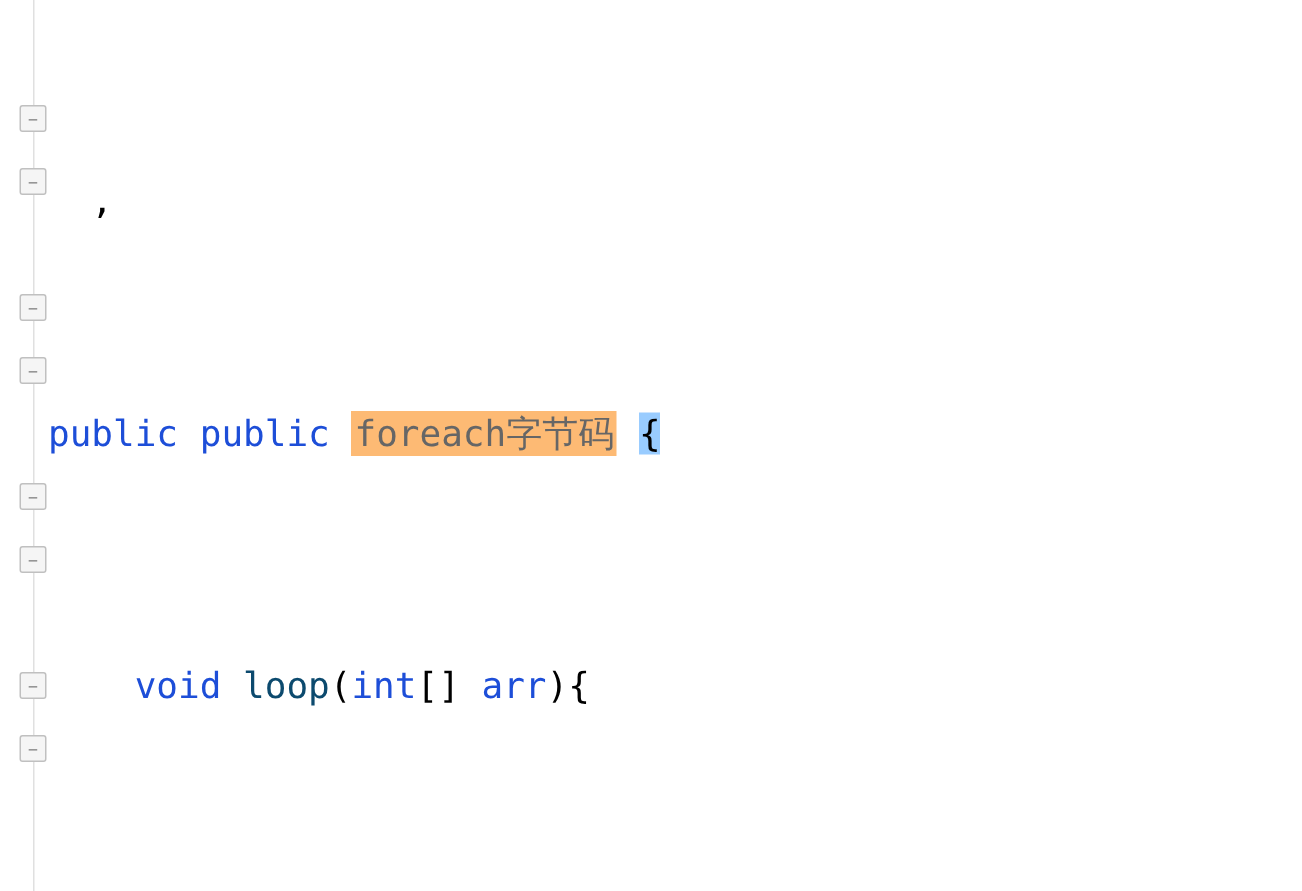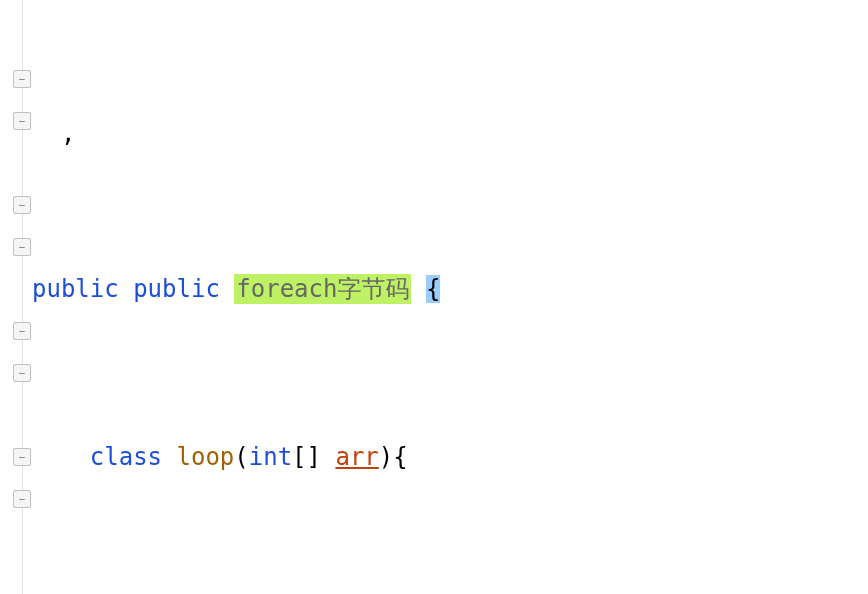--- a/index.html
+++ b/index.html
@@ -54,24 +54,24 @@
       padding-left: 6px;
       line-height: 42px;
       white-space: pre;
       position: relative;
     }
     .code-line {
       height: 42px;
       position: relative;
     }
     .kw-blue { color: #1d4ed8; }
-    .ident { color: #c2410c; text-decoration: underline; }
-    .method { color: #a16207; }
+    .ident { color: #1d4ed8; }
+    .method { color: #0c4a6e; }
     .class-name-hl {
-      background: #bef264;
+      background: #fdba74;
       color: #666666;
       padding: 1px 2px;
     }
     .bracket-match {
       background: #99ccff;
       color: #000000;
     }
     .punct { color: #000000; }
     .paren { color: #000000; }
   </style>
@@ -90,21 +90,21 @@
     <div class="fold-icon" style="top:448px"></div>
     <div class="fold-icon" style="top:490px"></div>
   </div>
 
   <div class="code-area">
 
     <div class="code-line" style="height:16px;line-height:16px;"><span class="punct">  ,</span></div>
 
     <div class="code-line"><span class="kw-blue">public</span><span> </span><span class="kw-blue">public</span><span> </span><span class="class-name-hl">foreach字节码</span><span> </span><span class="bracket-match">{</span></div>
 
-    <div class="code-line"><span>    </span><span class="kw-blue">class</span><span> </span><span class="method">loop</span><span class="paren">(</span><span class="kw-blue">int</span><span class="punct">[</span><span class="punct">]</span><span> </span><span class="ident">arr</span><span class="paren">)</span><span class="punct">{</span></div>
+    <div class="code-line"><span>    </span><span class="kw-blue">void</span><span> </span><span class="method">loop</span><span class="paren">(</span><span class="kw-blue">int</span><span class="punct">[</span><span class="punct">]</span><span> </span><span class="ident">arr</span><span class="paren">)</span><span class="punct">{</span></div>
 
     
 
     
 
     
 
     
 
     

